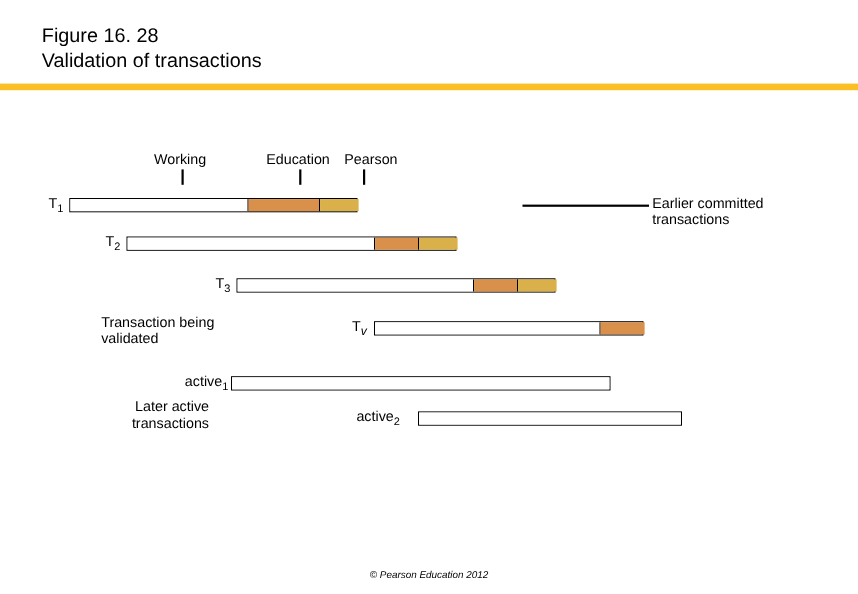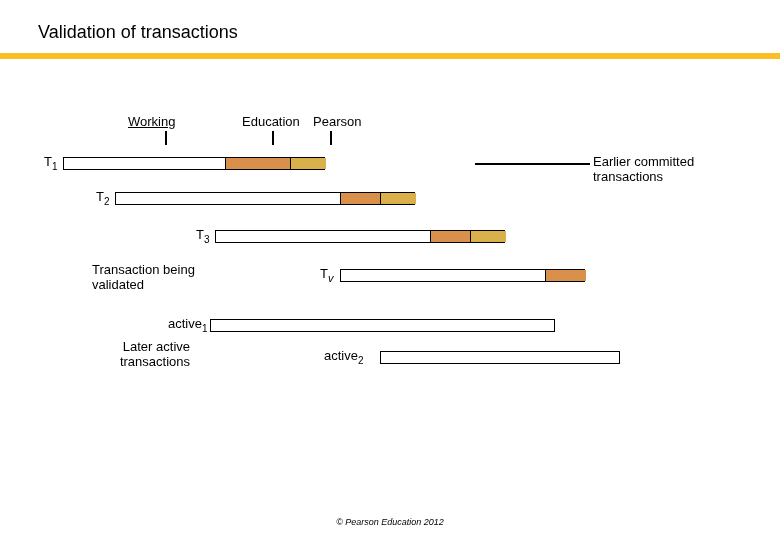--- a/index.html
+++ b/index.html
@@ -91,27 +91,28 @@
     font-size: 9px;
     font-style: italic;
     color: #000;
     line-height: 1.25;
   }
 </style>
 </head>
 <body>
 
 <div class="header">
+  <div class="fig-num">Figure 16. 28</div>
   <div class="fig-title">Validation of transactions</div>
 </div>
 <div class="yellow-bar"></div>
 
 <div class="diagram">
 
-  <div class="phase-label" style="left:128px; top:25px;text-decoration:underline;">Working</div>
+  <div class="phase-label" style="left:140px; top:25px;">Working</div>
   <div class="tick" style="left:165px; top:42px;"></div>
 
   <div class="phase-label" style="left:242px; top:25px;">Education</div>
   <div class="tick" style="left:272px; top:42px;"></div>
 
   <div class="phase-label" style="left:313px; top:25px;">Pearson</div>
   <div class="tick" style="left:330px; top:42px;"></div>
 
   <div class="tx-label" style="left:44px; top:65px;">
     <span>T</span><span class="sub">1</span>

